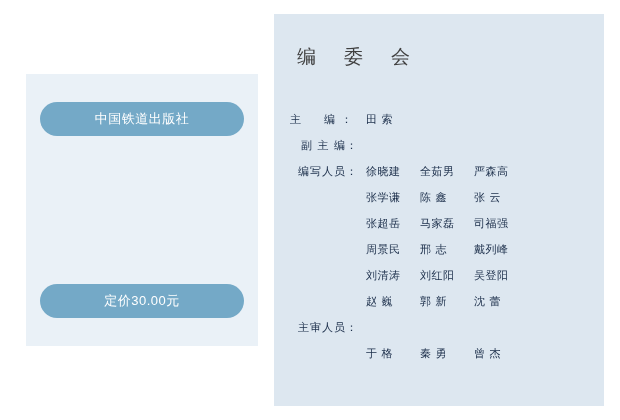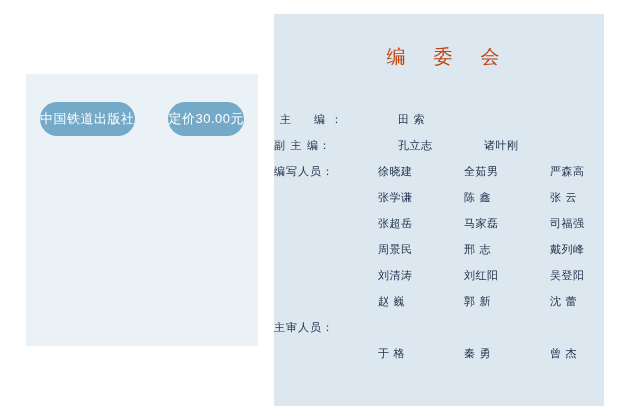--- a/index.html
+++ b/index.html
@@ -29,20 +29,21 @@
     height: 272px;
     background: #eaf1f7;
   }
   .pill-list {
     position: absolute;
     left: 0;
     top: 0;
     width: 232px;
     height: 272px;
     display: flex;
+    flex-direction: column;
     justify-content: space-between;
     padding: 28px 14px;
     box-sizing: border-box;
   }
   .pill {
     background: #74a9c7;
     color: #ffffff;
     border-radius: 20px;
     height: 34px;
     display: flex;
@@ -58,24 +59,24 @@
     position: absolute;
     left: 274px;
     top: 14px;
     width: 330px;
     height: 392px;
     background: #dde7f0;
   }
   .committee-title {
     position: absolute;
     top: 30px;
-    left: 4px;
+    left: 12px;
     width: 330px;
-    text-align: center;
-    color: #c2410c;
+    text-align: left;
+    color: #404040;
     font-size: 19px;
     letter-spacing: 11px;
     text-indent: 11px;
     font-family: "DejaVu Sans", sans-serif;
   }
   .roster {
     position: absolute;
     top: 98px;
     left: 0;
     width: 330px;
@@ -83,39 +84,38 @@
     font-size: 11px;
     font-family: "DejaVu Sans", sans-serif;
   }
   .roster-row {
     display: flex;
     align-items: baseline;
     margin-bottom: 11px;
   }
   .roster-label {
     width: 92px;
-    text-align: left;
+    text-align: right;
     padding-right: 8px;
     box-sizing: border-box;
     white-space: nowrap;
     letter-spacing: 1px;
   }
   .roster-label.spaced {
     letter-spacing: 6px;
     text-indent: 6px;
   }
   .roster-names {
     flex: 1;
     white-space: nowrap;
     letter-spacing: 0.5px;
   }
   .roster-names span {
     display: inline-block;
     min-width: 54px;
-    margin-left: 32px;
   }
 </style>
 </head>
 <body>
 
 <div class="page">
 
   <div class="left-panel">
     <div class="pill-list">
       <div class="pill">中国铁道出版社</div>
@@ -128,21 +128,20 @@
 
     <div class="roster">
 
       <div class="roster-row">
         <div class="roster-label spaced">主　编：</div>
         <div class="roster-names"><span>田 索</span></div>
       </div>
 
       <div class="roster-row">
         <div class="roster-label">副 主 编：</div>
-        <div class="roster-names"><span>孔立志</span><span>诸叶刚</span></div>
       </div>
 
       <div class="roster-row">
         <div class="roster-label">编写人员：</div>
         <div class="roster-names"><span>徐晓建</span><span>全茹男</span><span>严森高</span></div>
       </div>
 
       <div class="roster-row">
         <div class="roster-label"></div>
         <div class="roster-names"><span>张学谦</span><span>陈 鑫</span><span>张 云</span></div>

